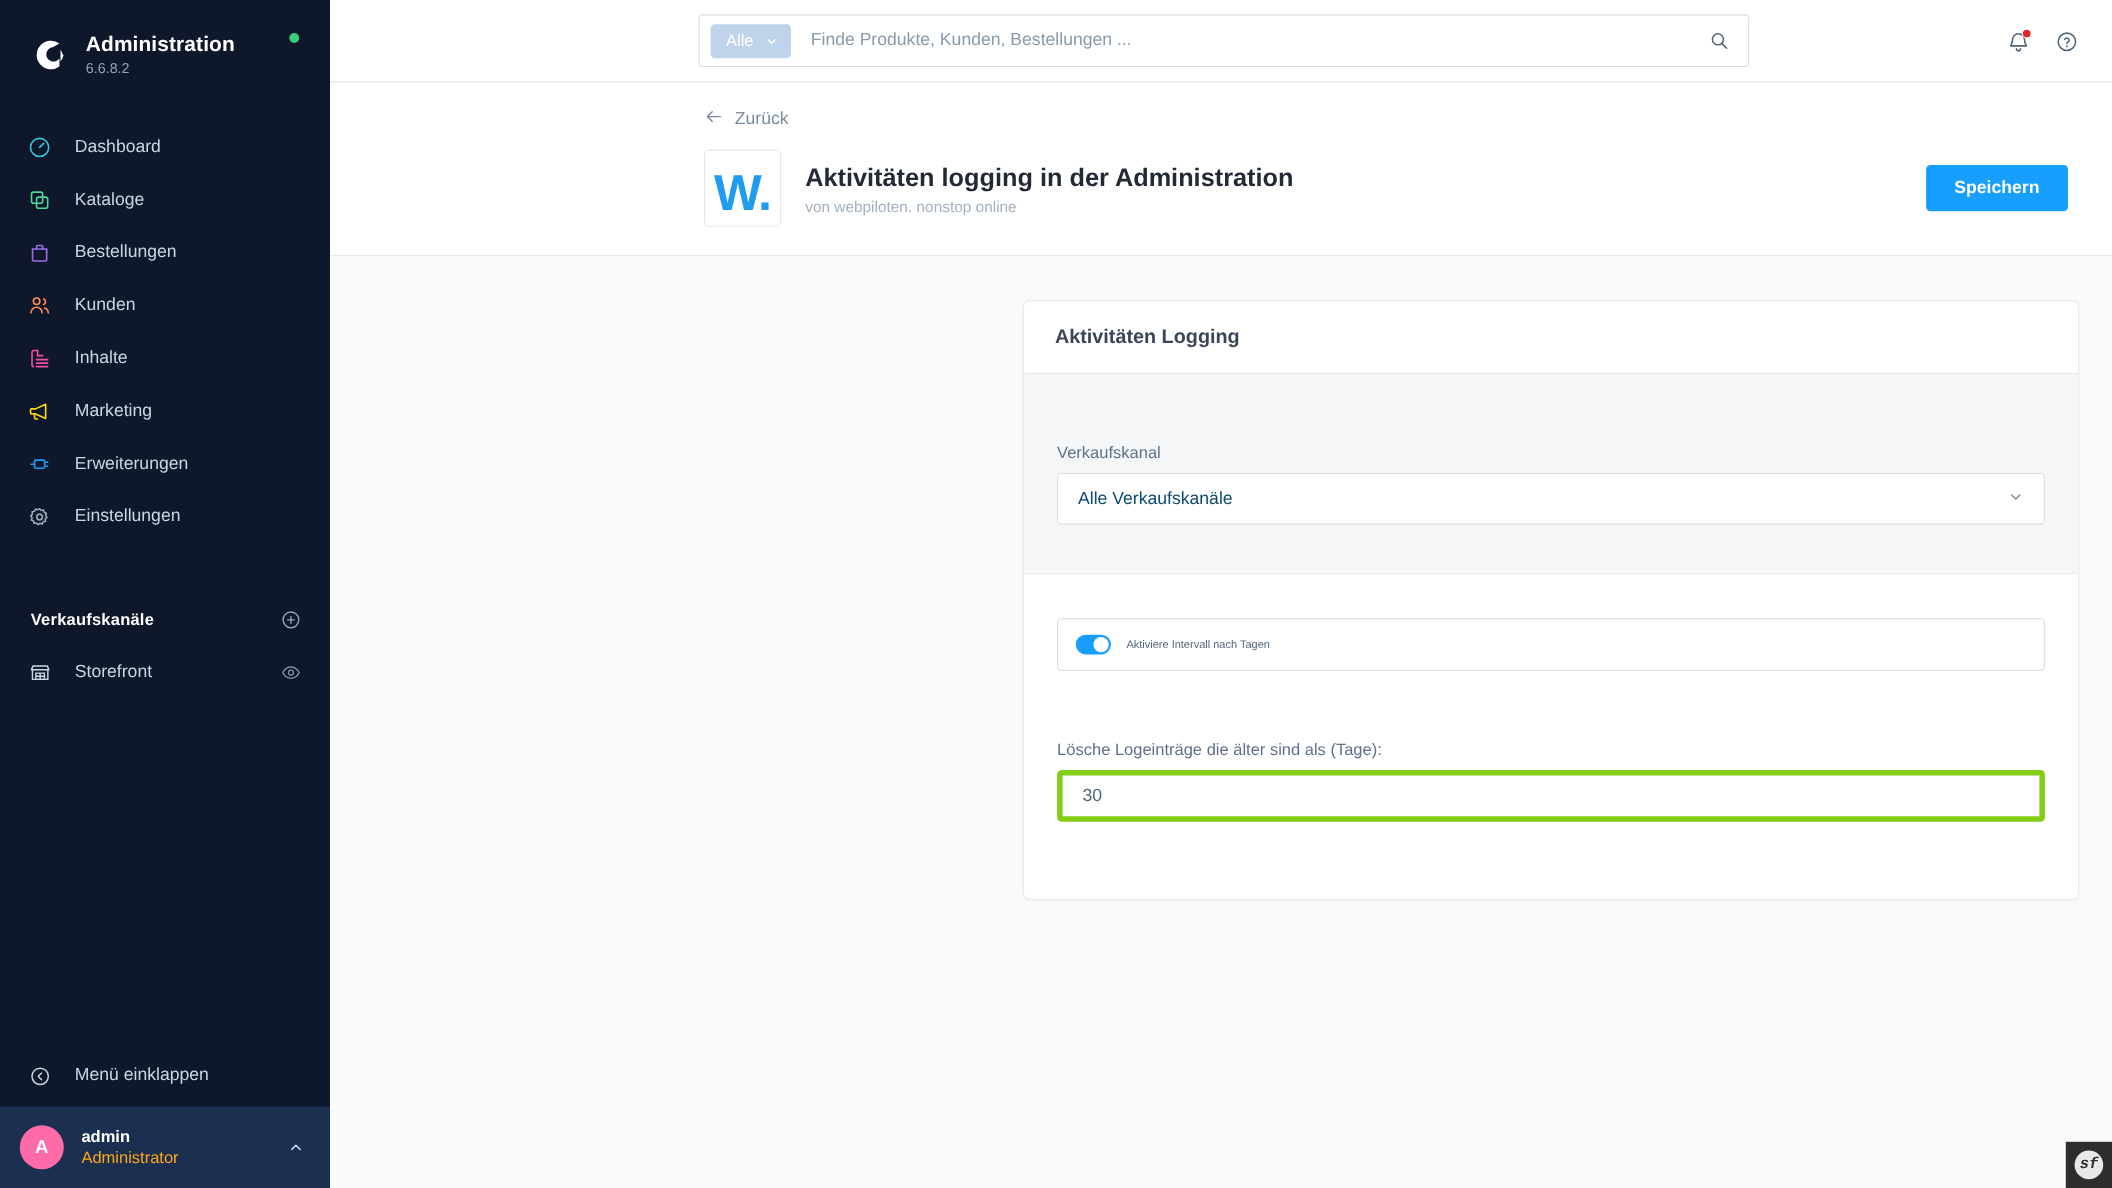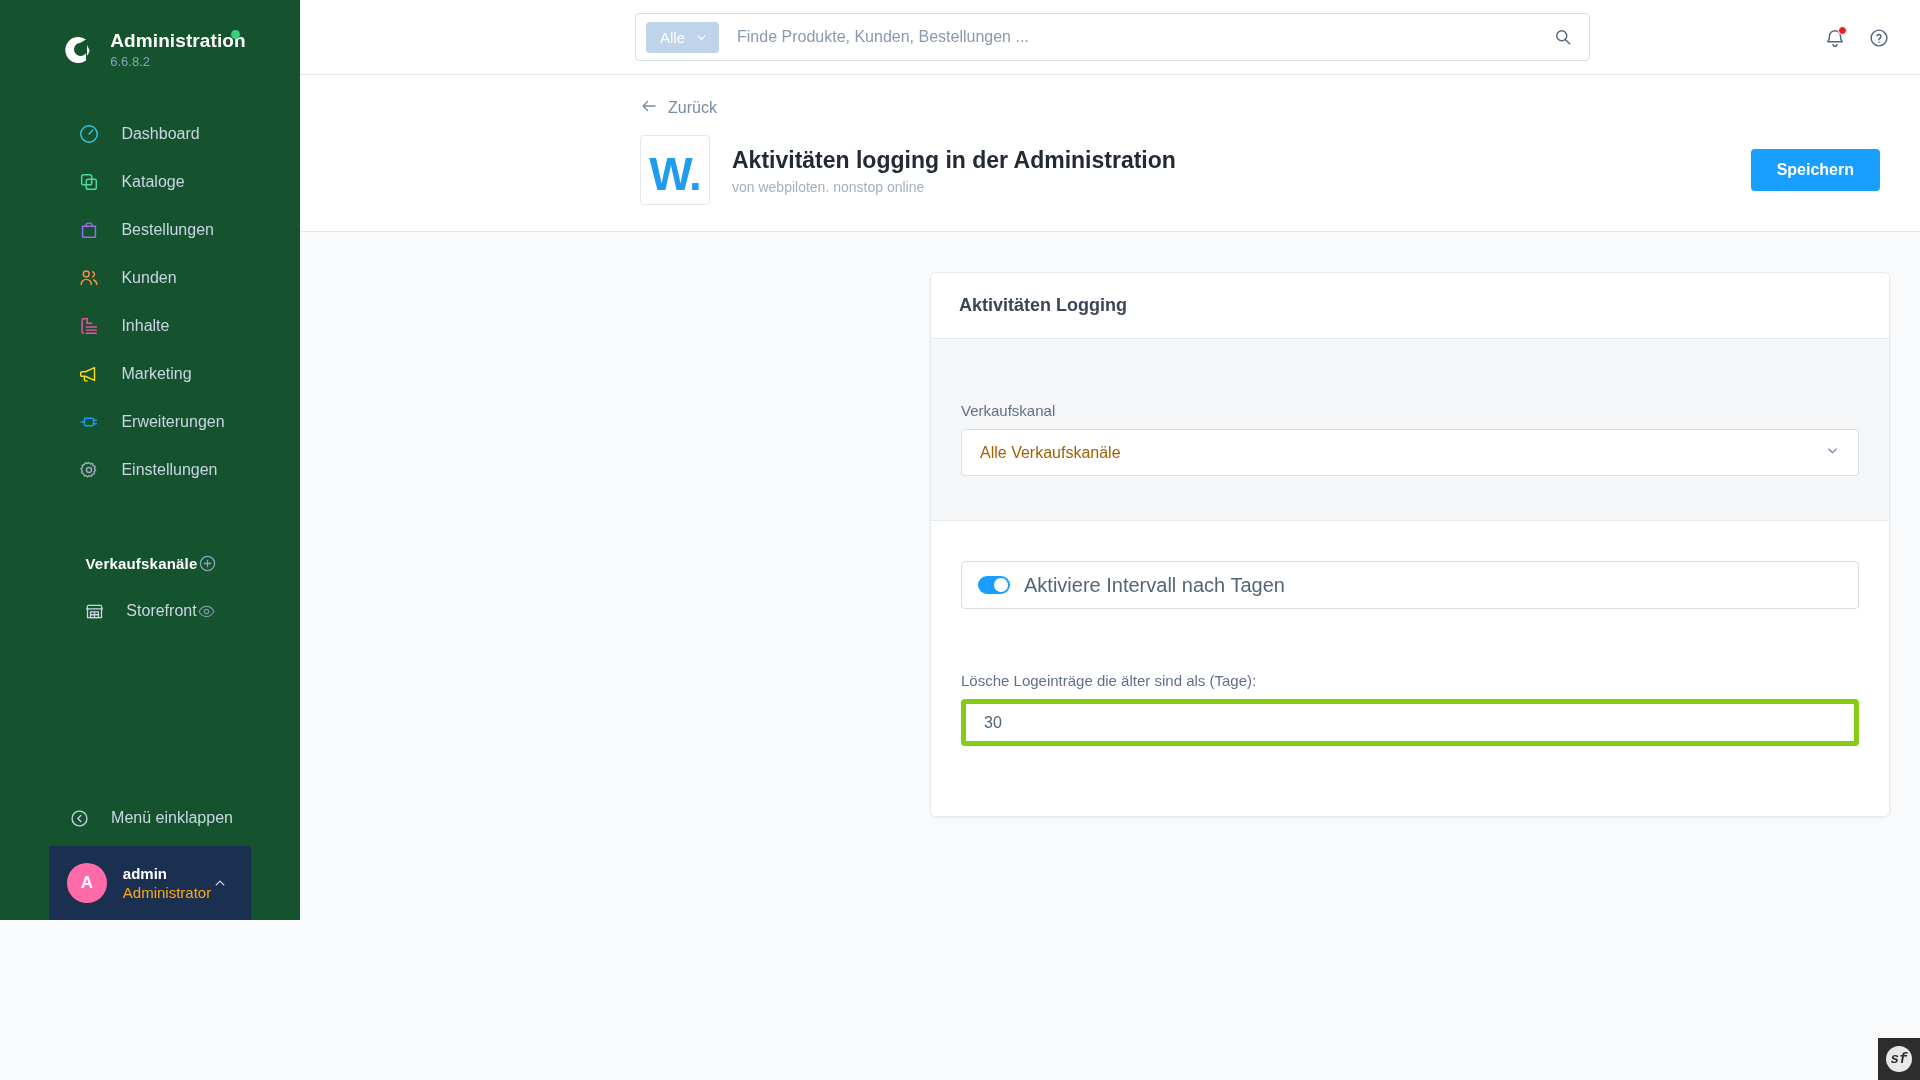--- a/index.html
+++ b/index.html
@@ -7,26 +7,25 @@
   html, body {
     width: 1920px; height: 1080px;
     overflow: hidden;
     font-family: "Liberation Sans", "DejaVu Sans", sans-serif;
     background: #f9fafb;
   }
   body { display: flex; }
 
   
   .sidebar {
-    width: 300px; height: 920px;
-    background: #14532d;
+    width: 300px; height: 1080px;
+    background: #0f172a;
     display: flex; flex-direction: column;
     flex: 0 0 300px;
     position: relative;
-    align-items: center;
   }
   .sw-logo-row {
     display: flex; align-items: center;
     padding: 22px 22px 0 22px;
     height: 78px;
     position: relative;
   }
   .sw-logo {
     width: 40px; height: 40px;
     flex: 0 0 40px;
@@ -248,41 +247,41 @@
     color: #60708A; font-size: 15px; display: block; margin-bottom: 10px; margin-top: 37px;
   }
   .select-box {
     width: 100%; height: 47px;
     background: #ffffff;
     border: 1px solid #D8DDE3;
     border-radius: 4px;
     display: flex; align-items: center; justify-content: space-between;
     padding: 0 18px; cursor: pointer;
   }
-  .select-value { color: #a16207; font-size: 16px; }
+  .select-value { color: #0c4a6e; font-size: 16px; }
 
   .toggle-box {
     width: 100%; height: 48px;
     background: #ffffff;
     border: 1px solid #D8DDE3;
     border-radius: 4px;
     display: flex; align-items: center;
     padding: 0 16px;
   }
   .switch {
     width: 32px; height: 18px; border-radius: 10px;
     background: #189EFF; position: relative;
     flex: 0 0 32px; margin-right: 14px; cursor: pointer;
   }
   .switch-knob {
     position: absolute; right: 2px; top: 2px;
     width: 14px; height: 14px; border-radius: 50%;
     background: #ffffff;
   }
-  .toggle-label { color: #52667A; font-size: 20px; }
+  .toggle-label { color: #52667A; font-size: 10px; }
 
   .text-input {
     width: 100%; height: 47px;
     background: #ffffff;
     border: 5px solid #84cc16;
     border-radius: 4px;
     padding: 0 18px;
     font-size: 16px; color: #52667A;
     outline: none;
     font-family: "Liberation Sans", sans-serif;

